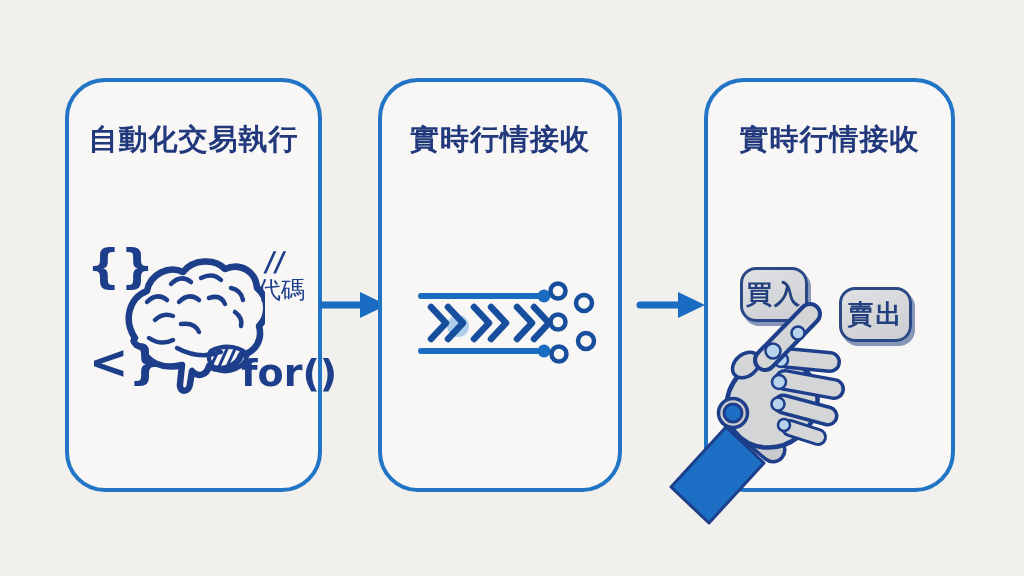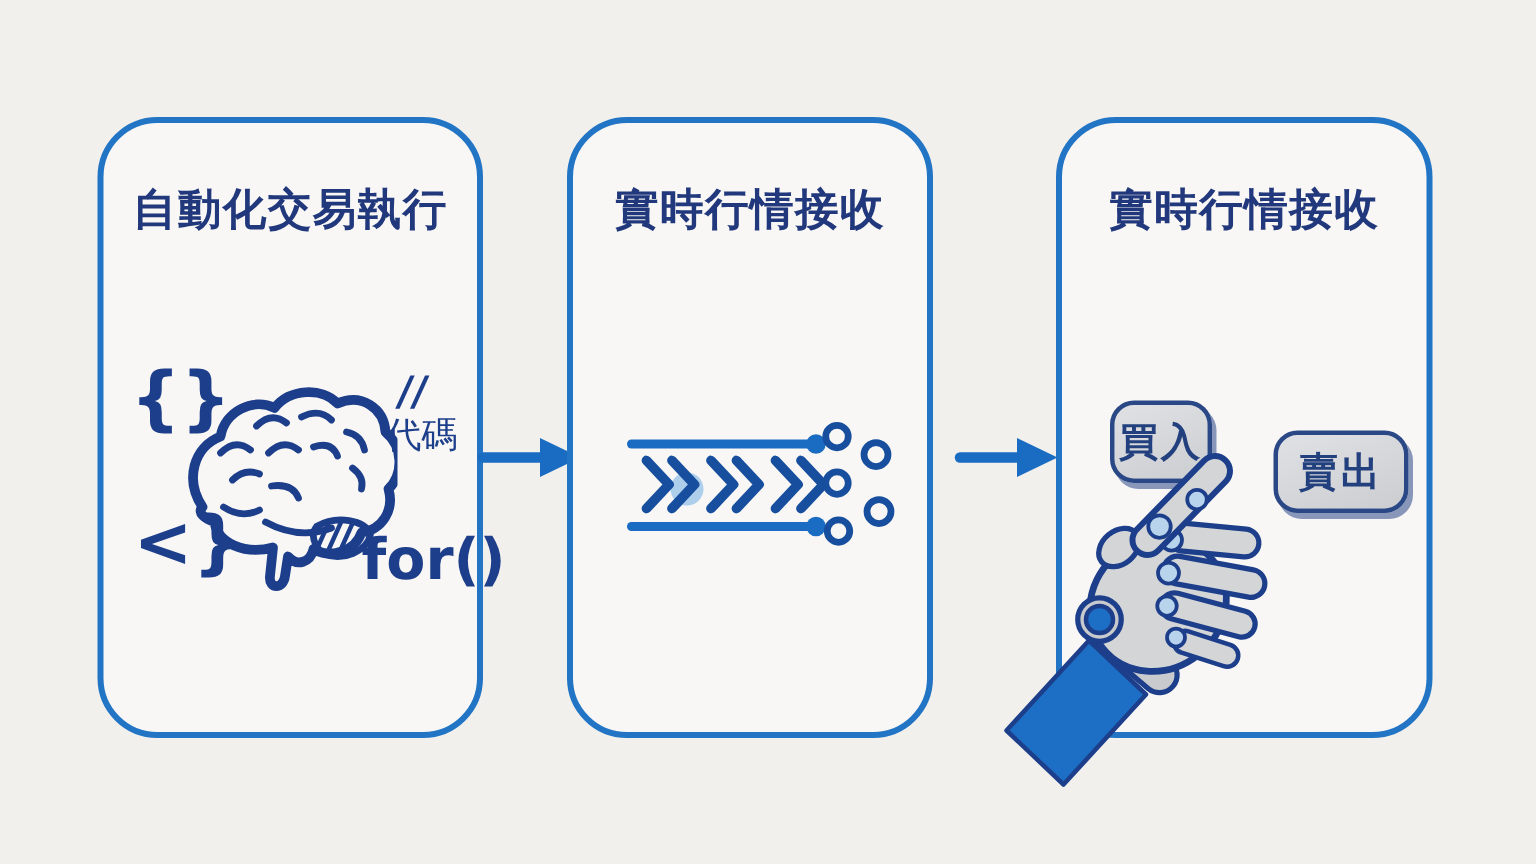--- a/index.html
+++ b/index.html
@@ -39,21 +39,21 @@
   
   .trade-btn {
     position:absolute;
     border:3px solid #2b4886; border-radius:16px;
     background:linear-gradient(160deg,#e0e1e4 0%,#cbcdd1 100%);
     box-shadow:3px 4px 0 rgba(43,72,134,0.55);
     display:flex; align-items:center; justify-content:center;
     font-size:26px; font-weight:bold; color:#23407e; letter-spacing:2px;
   }
   .btn-buy  { left:32px;  top:185px; width:68px; height:55px; }
-  .btn-sell { left:141px; top:205px; width:90px; height:55px; }
+  .btn-sell { left:131px; top:205px; width:73px; height:55px; }
 
   .hand-svg  { position:absolute; left:660px; top:295px; z-index:5; }
   .arrow-svg { position:absolute; top:288px; }
   .arrow1 { left:318px; }
   .arrow2 { left:636px; }
 </style>
 </head>
 <body>
 
 <div class="canvas">

